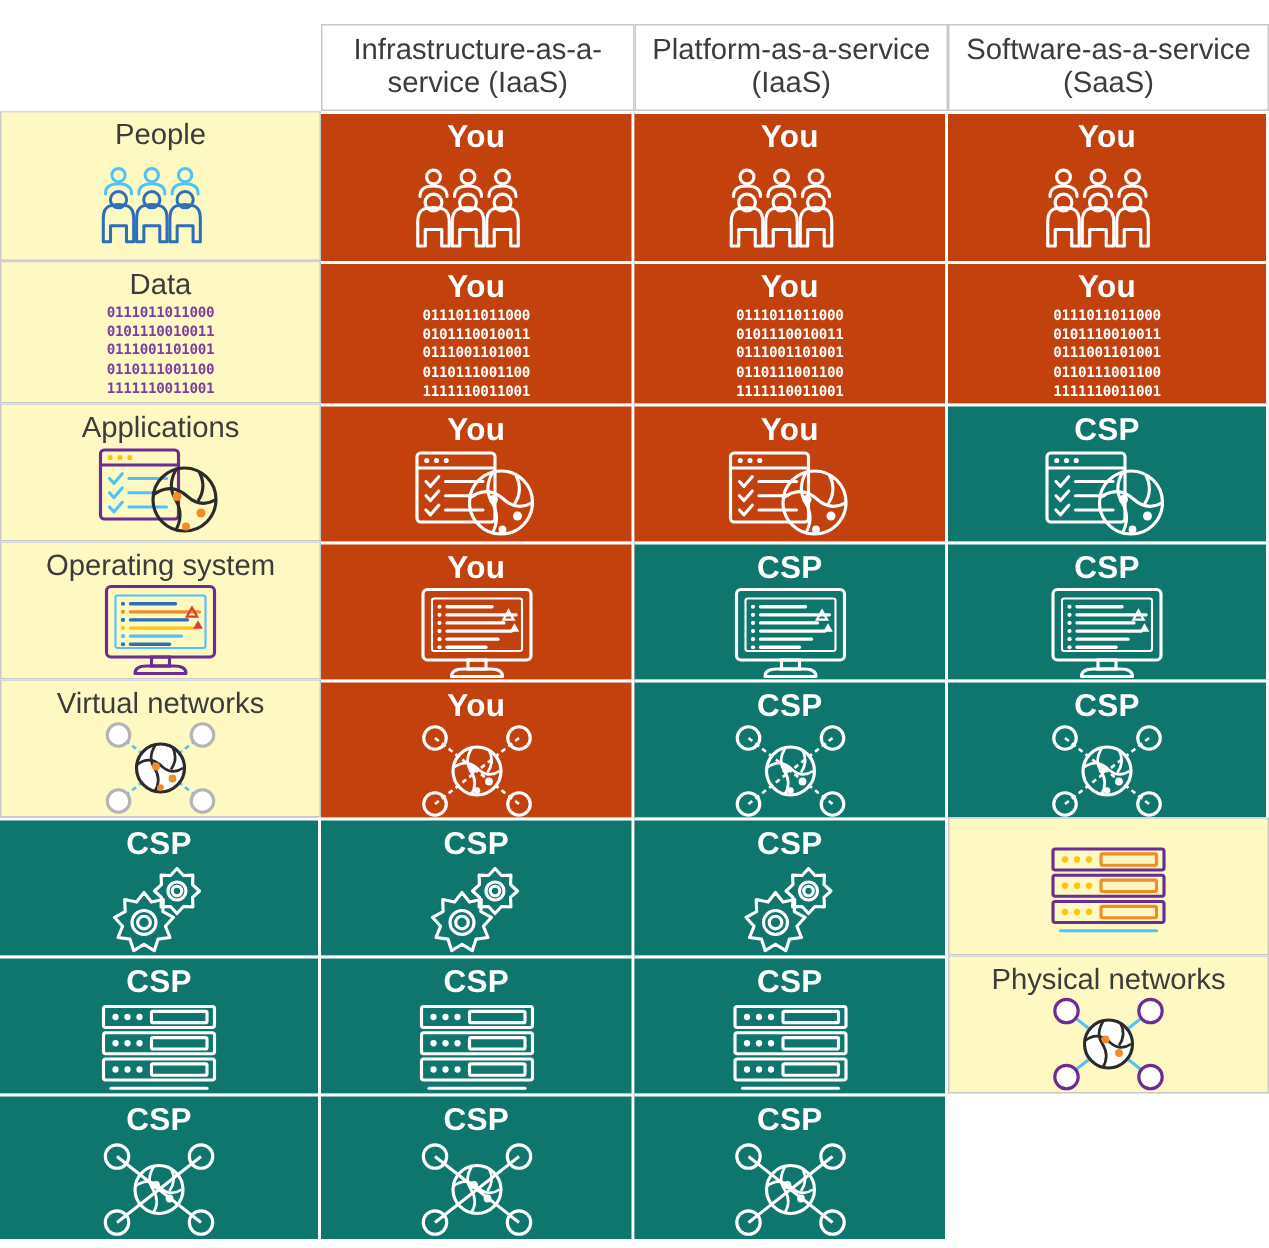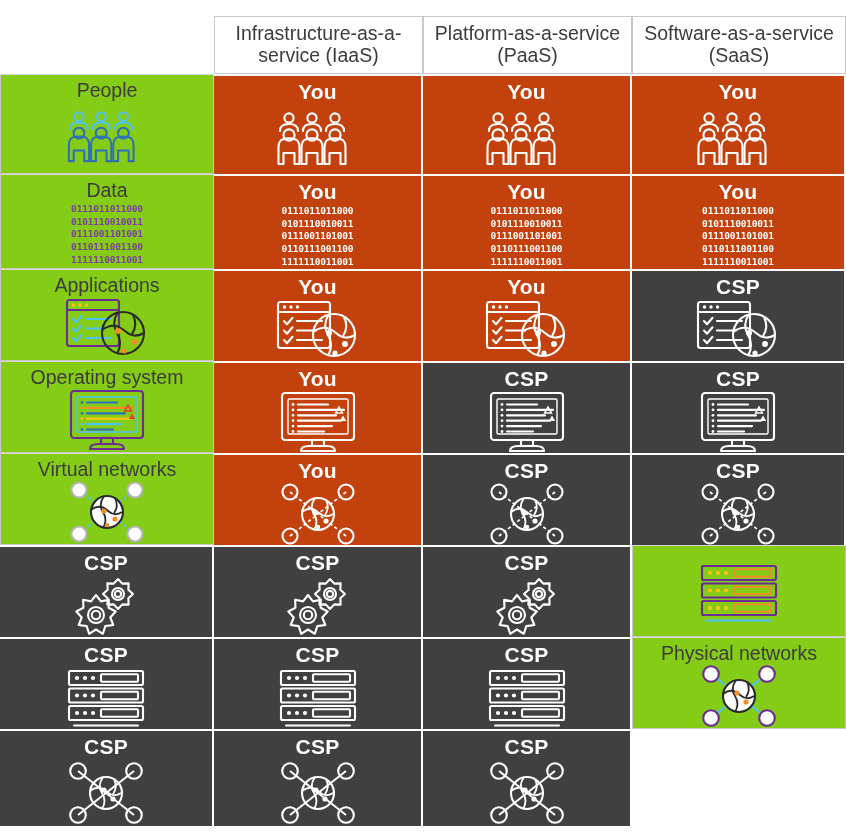--- a/index.html
+++ b/index.html
@@ -18,21 +18,21 @@
   
   .corner{background:#fff;}
   .colhead{
     background:#ffffff;border:1px solid #c9c9c9;
     display:flex;align-items:center;justify-content:center;text-align:center;
     font-size:19.5px;color:#3c3c3c;line-height:1.12;padding:0 6px;
     box-sizing:border-box;
   }
   
   .rowlabel{
-    background:#84cc16;border:1px solid #c9c9c9;border-top:1px solid #d8d8d8;
+    background:#fef9c3;border:1px solid #c9c9c9;border-top:1px solid #d8d8d8;
     display:flex;flex-direction:column;align-items:center;
     justify-content:flex-start;box-sizing:border-box;padding-top:4px;
     overflow:hidden;
   }
   .rowlabel .txt{
     font-size:19.5px;color:#3c3c3c;line-height:1.15;text-align:center;
     white-space:nowrap;
   }
   .rowlabel .ico{
     flex:1;display:flex;align-items:center;justify-content:center;
@@ -40,21 +40,21 @@
   }
   .rowlabel .ico svg{display:block;}
   
   .cell{
     display:flex;flex-direction:column;align-items:center;
     justify-content:flex-start;box-sizing:border-box;
     padding-top:3px;overflow:hidden;
     border-top:2px solid #ffffff;border-right:2px solid #ffffff;
   }
   .cell.green{background:#c2410c;}
-  .cell.blue{background:#404040;}
+  .cell.blue{background:#0f766e;}
   .cell .who{
     font-size:21px;font-weight:bold;color:#ffffff;line-height:1.2;
     letter-spacing:.2px;
   }
   .cell .ico{
     flex:1;display:flex;align-items:center;justify-content:center;
     width:100%;min-height:0;
   }
   .cell .ico svg{display:block;}
   
@@ -69,21 +69,21 @@
 </head>
 <body>
 
 <div id="matrix">
 
 <div class="corner"></div>
     <div class="colhead">
       <span>Infrastructure-as-a-service (IaaS)</span>
     </div>
     <div class="colhead">
-      <span>Platform-as-a-service (PaaS)</span>
+      <span>Platform-as-a-service (IaaS)</span>
     </div>
     <div class="colhead">
       <span>Software-as-a-service (SaaS)</span>
     </div>
     <div class="rowlabel">
       <div class="txt">People</div>
       <div class="ico">
         <svg width="88" height="56" viewBox="0 0 88 58">
           <circle cx="15" cy="8" r="4.6" fill="none" stroke="#4FC3F7" stroke-width="2.1"></circle>
           <path d="M 6 21 q 0 -7 9 -7 q 9 0 9 7" fill="none" stroke="#4FC3F7" stroke-width="2.1" stroke-linecap="round"></path>

